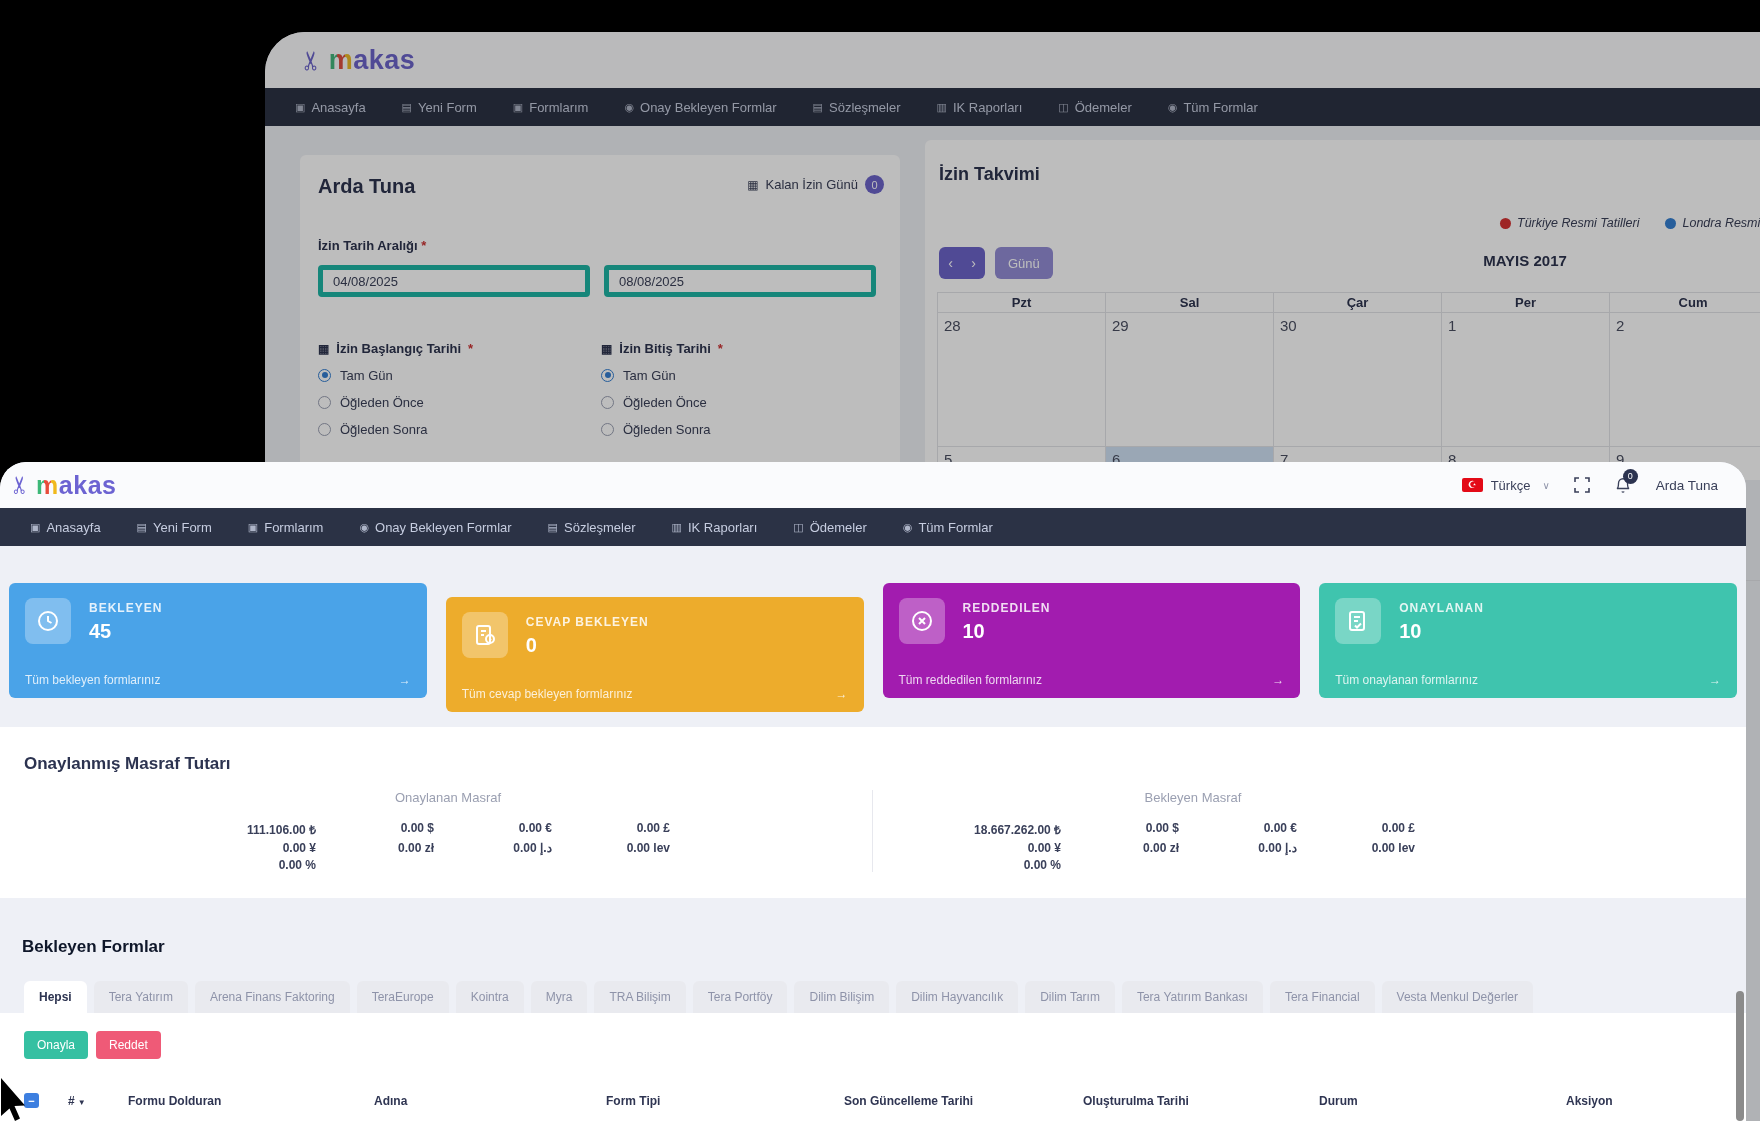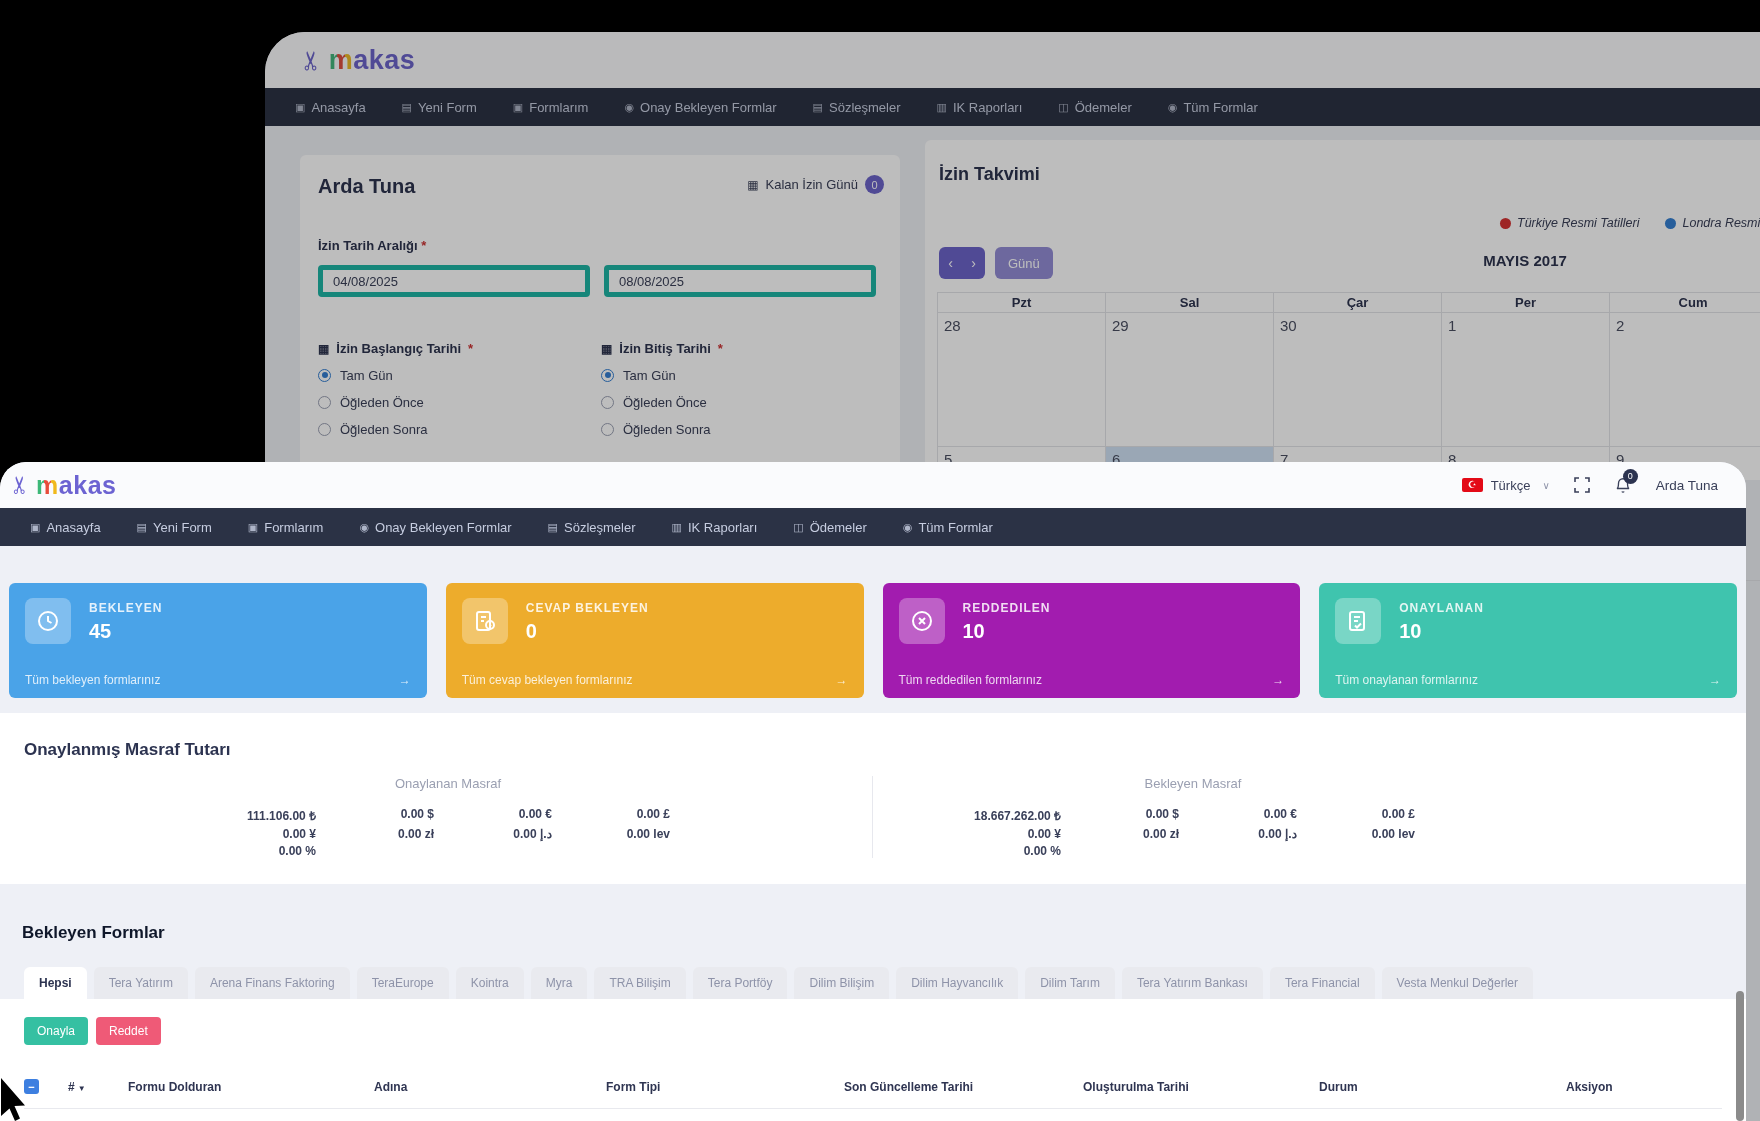--- a/index.html
+++ b/index.html
@@ -368,21 +368,21 @@
           <div>
             <div class="card-label">BEKLEYEN</div>
             <div class="card-value">45</div>
           </div>
         </div>
         <div class="card-foot">
           <span>Tüm bekleyen formlarınız</span>
           <span>→</span>
         </div>
       </div>
-      <div class="stat-card" style="background: rgb(237, 172, 44);">
+      <div class="stat-card" style="background: rgb(237, 172, 44); margin-top: 14px;">
         <div class="card-head">
           <div class="card-icon">
             <svg width="24" height="24" viewBox="0 0 24 24" fill="none" stroke="#fff" stroke-width="2">
                 <rect x="4" y="3" width="13" height="18" rx="2"></rect>
                 <path d="M8 8h5M8 12h3"></path>
                 <circle cx="17" cy="16" r="4"></circle>
                 <path d="M17 14.5V16l1.2.8"></path>
               </svg>
           </div>
           <div>

